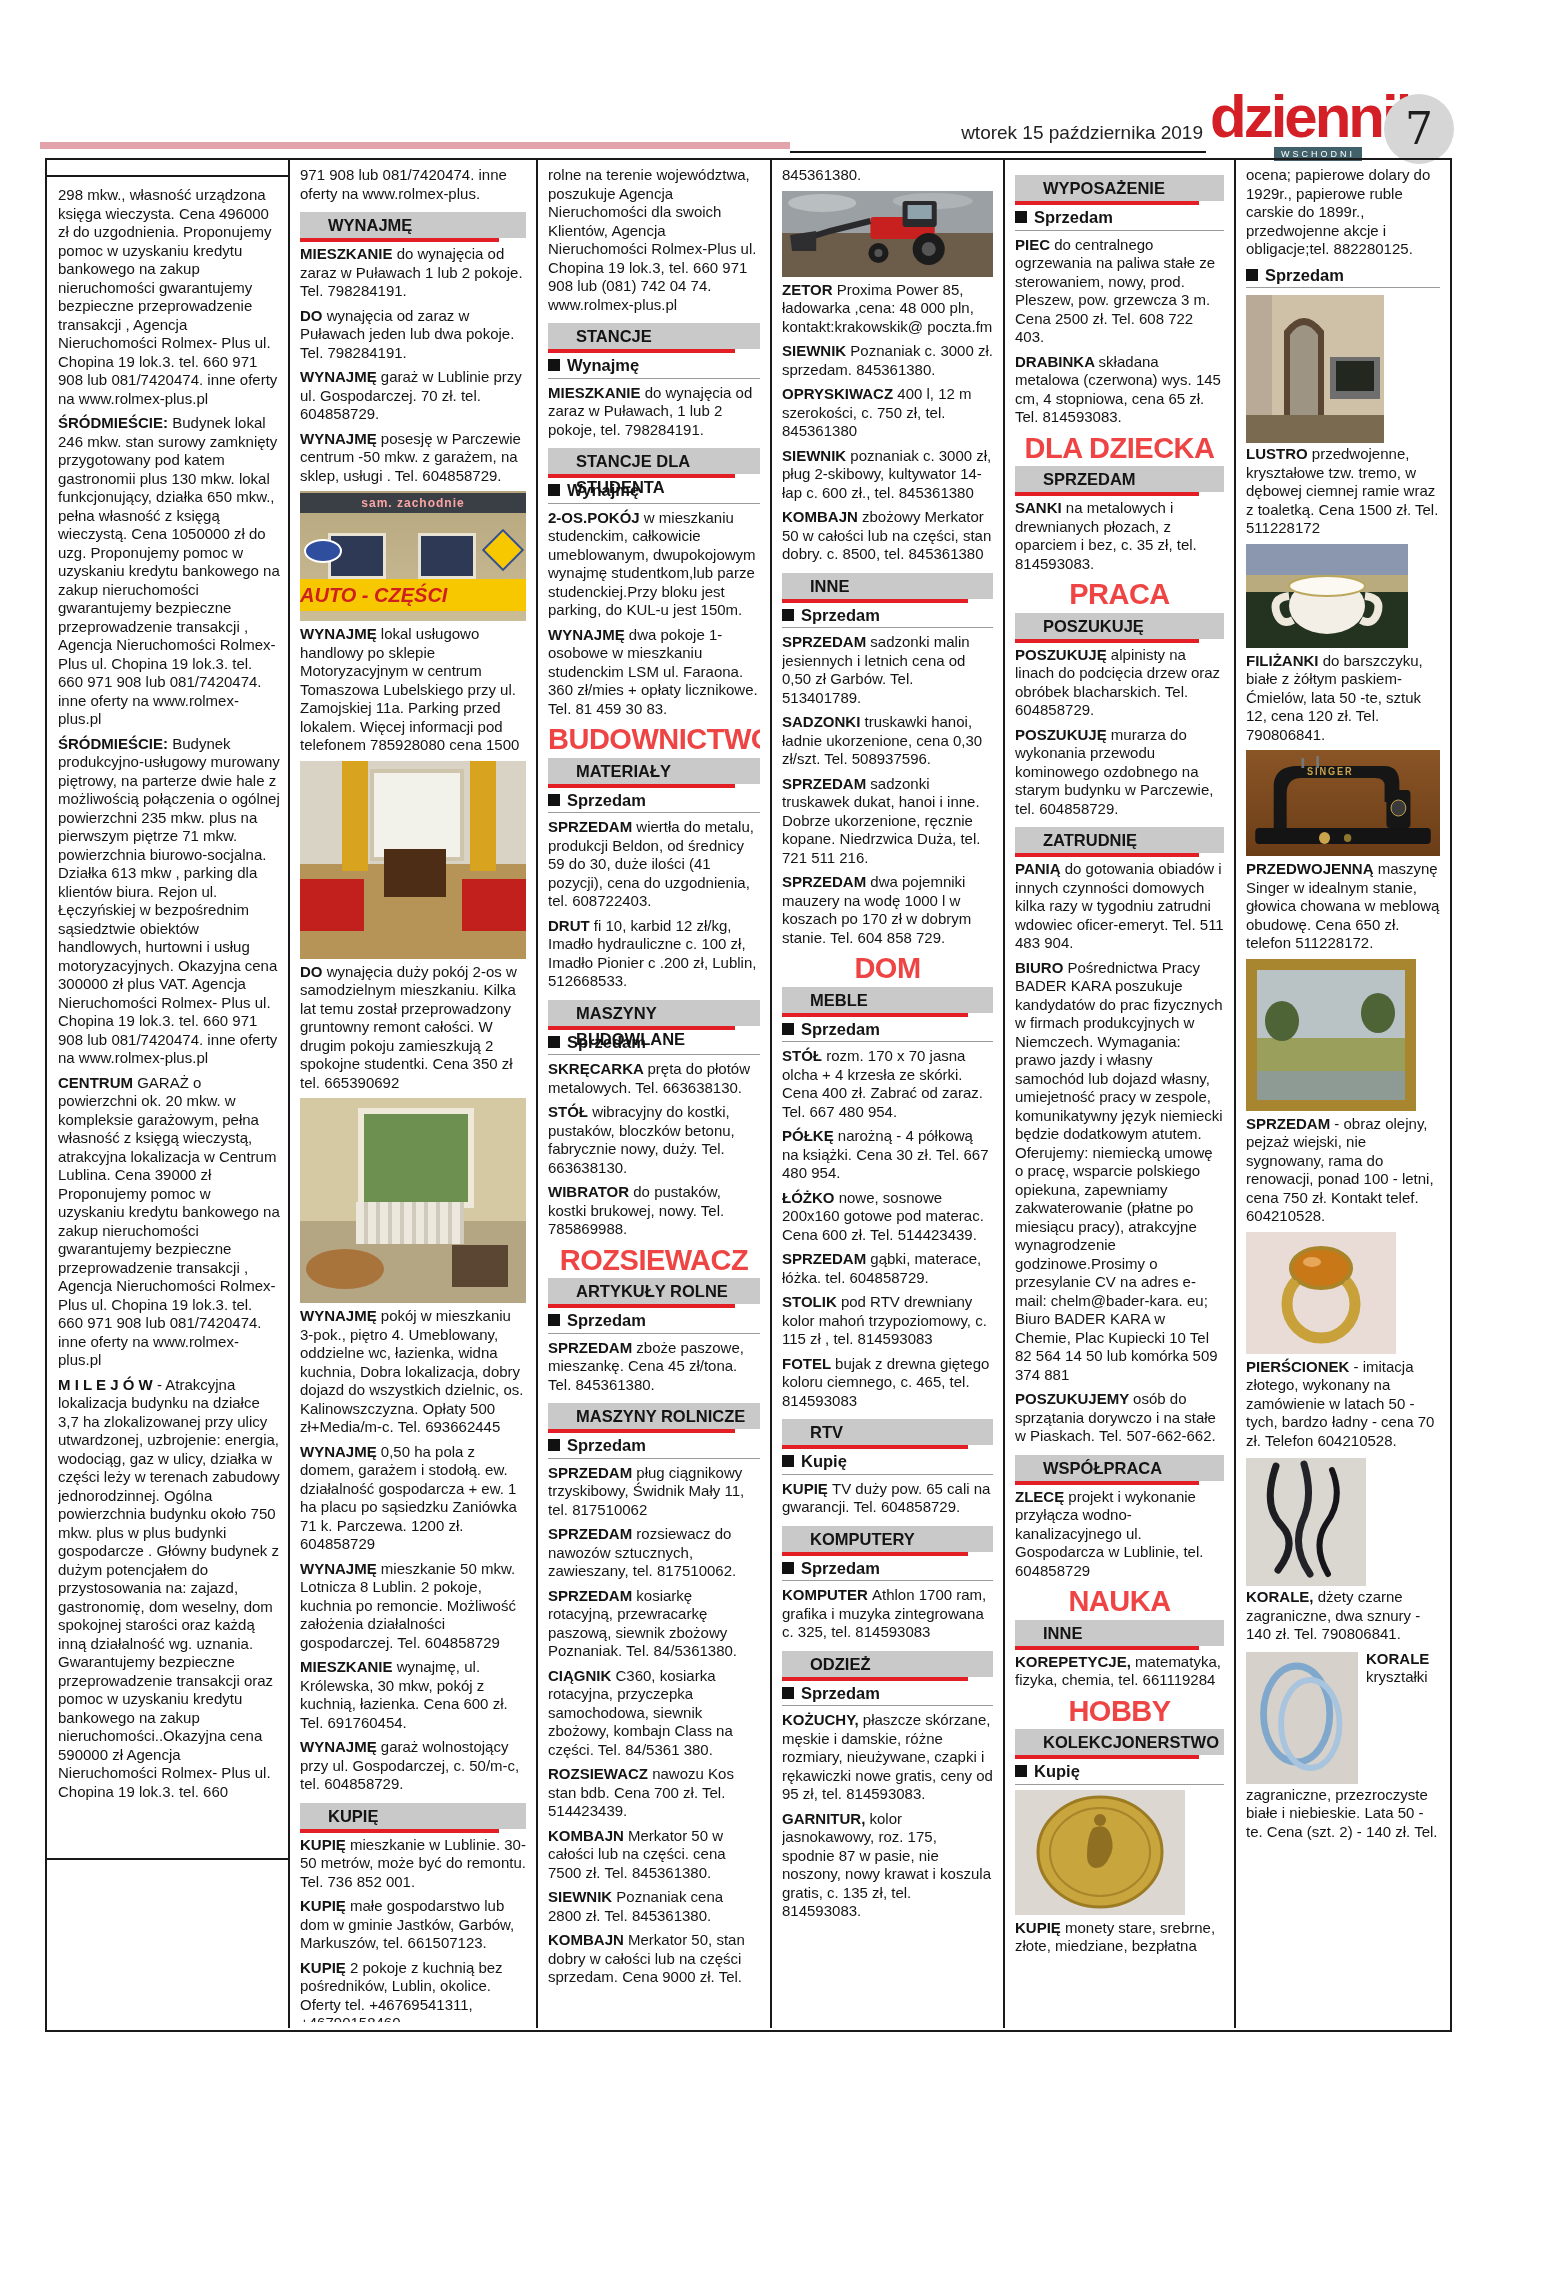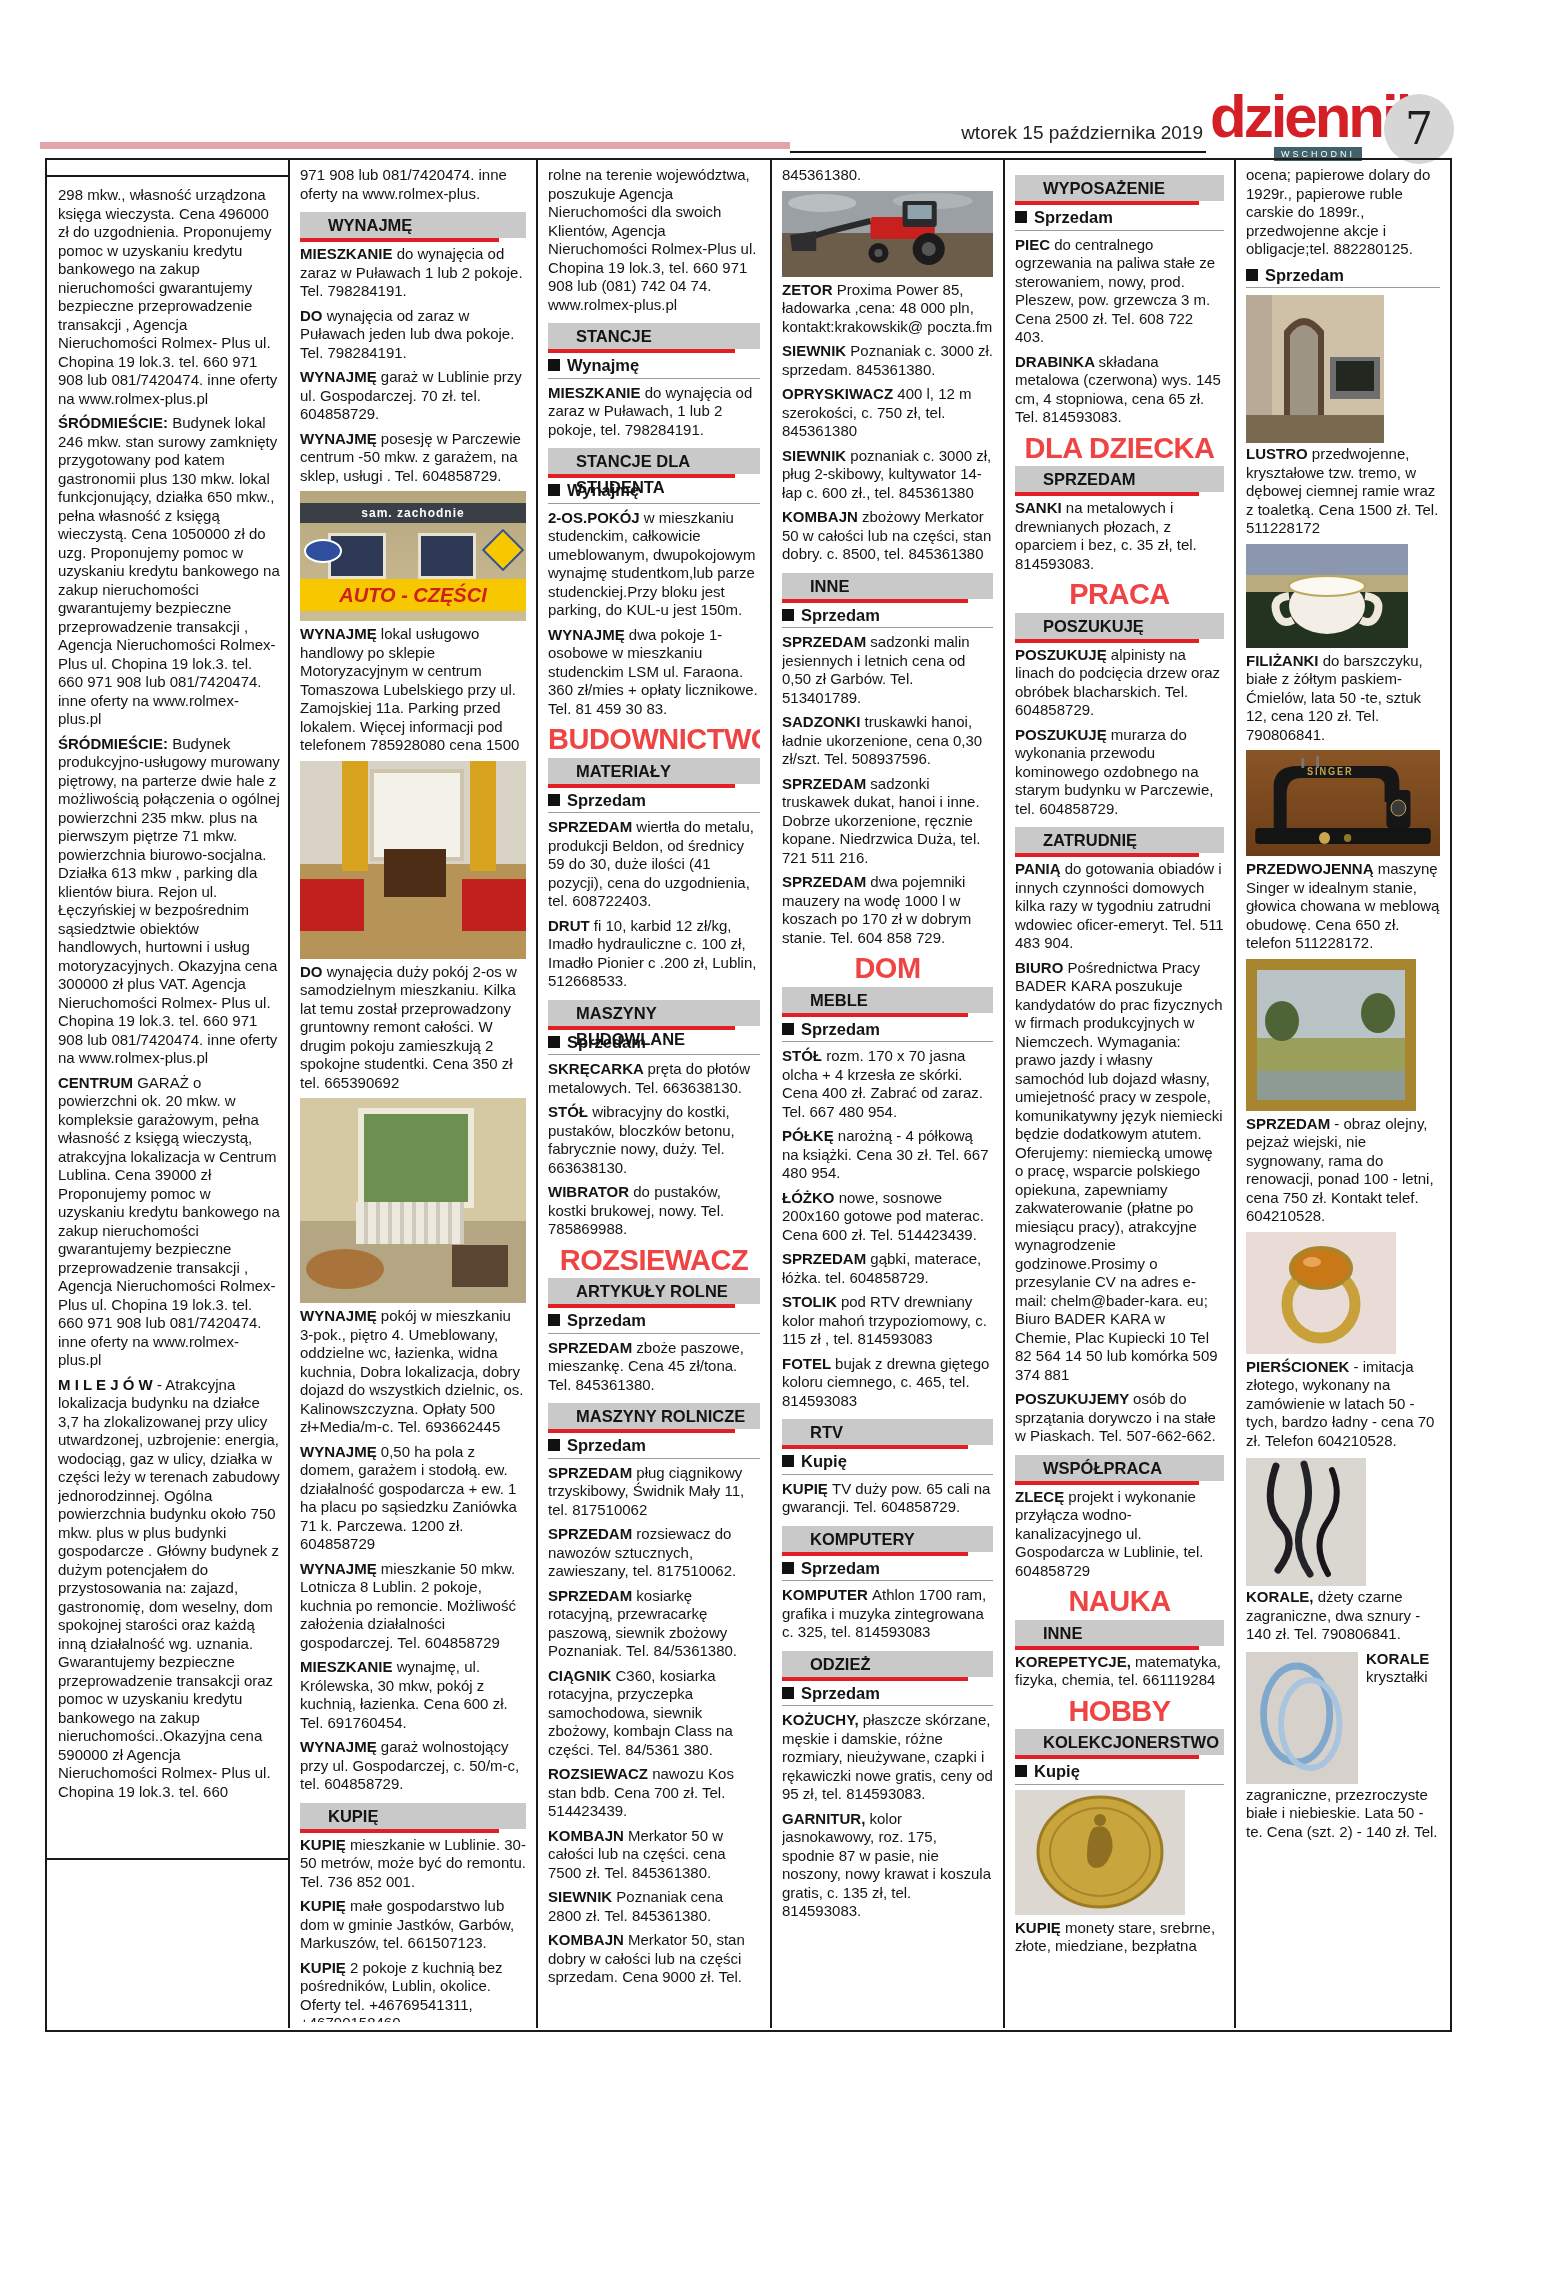--- a/index.html
+++ b/index.html
@@ -30,26 +30,26 @@
   .sec .redline{position:absolute;left:0;bottom:-4px;height:4px;width:88%;background:#e31e24;}
   .sub{position:relative;font-weight:bold;font-size:16.5px;margin:7px 0 5px 0;padding-bottom:3px;
        border-bottom:1px solid #9a9a9a;}
   .sub .sq{display:inline-block;width:12px;height:12px;background:#111;margin-right:7px;}
   .cat{color:#ef4444;font-weight:bold;font-size:29px;text-align:center;margin:12px 0 6px 0;
        letter-spacing:-0.5px;}
   
   .photo{position:relative;overflow:hidden;margin:4px 0;background:#ccc;}
   .photo svg{display:block;}
   .ph-shop{height:130px;background:linear-gradient(#b6a67e,#cbbd96);}
-  .ph-shop .strip{position:absolute;left:0;top:12px;width:100%;height:20px;background:#3a3f46;
-      color:#ffffff;font-weight:bold;font-size:12px;text-align:center;line-height:20px;letter-spacing:1px;}
+  .ph-shop .strip{position:absolute;left:0;top:2px;width:100%;height:20px;background:#3a3f46;
+      color:#fca5a5;font-weight:bold;font-size:12px;text-align:center;line-height:20px;letter-spacing:1px;}
   .ph-shop .w1,.ph-shop .w2{position:absolute;top:42px;width:52px;height:40px;background:#2e3a55;border:3px solid #e8e2d2;}
   .ph-shop .w1{left:28px;} .ph-shop .w2{left:118px;}
   .ph-shop .banner{position:absolute;left:0;bottom:10px;width:100%;height:32px;background:#f7c800;
-      color:#cf1f1f;font-weight:bold;font-style:italic;font-size:20px;text-align:center;line-height:32px;margin-top:48px;}
+      color:#cf1f1f;font-weight:bold;font-style:italic;font-size:20px;text-align:left;line-height:32px;margin-top:48px;}
   .ph-shop .oval{position:absolute;left:4px;top:48px;width:34px;height:20px;border-radius:50%;background:#2f4f9e;border:2px solid #fff;}
   .ph-shop .dia{position:absolute;right:8px;top:44px;width:26px;height:26px;background:#f7c800;border:2px solid #2f4f9e;transform:rotate(45deg);}
   .ph-room1{height:198px;background:linear-gradient(#d9d3c5 0 52%,#b69356 52% 100%);}
   .ph-room1 .win{position:absolute;left:70px;top:8px;width:86px;height:84px;background:#f2f1ea;border:4px solid #cfc5ad;}
   .ph-room1 .cur1,.ph-room1 .cur2{position:absolute;top:0;width:26px;height:110px;background:#d8a41f;}
   .ph-room1 .cur1{left:42px;} .ph-room1 .cur2{right:30px;}
   .ph-room1 .bed1,.ph-room1 .bed2{position:absolute;bottom:28px;width:64px;height:52px;background:#c1201d;}
   .ph-room1 .bed1{left:0;} .ph-room1 .bed2{right:0;}
   .ph-room1 .desk{position:absolute;left:84px;top:88px;width:62px;height:48px;background:#4d2d16;}
   .ph-room2{height:205px;background:linear-gradient(#d4c9a2 0 60%,#b4a682 60% 100%);}

